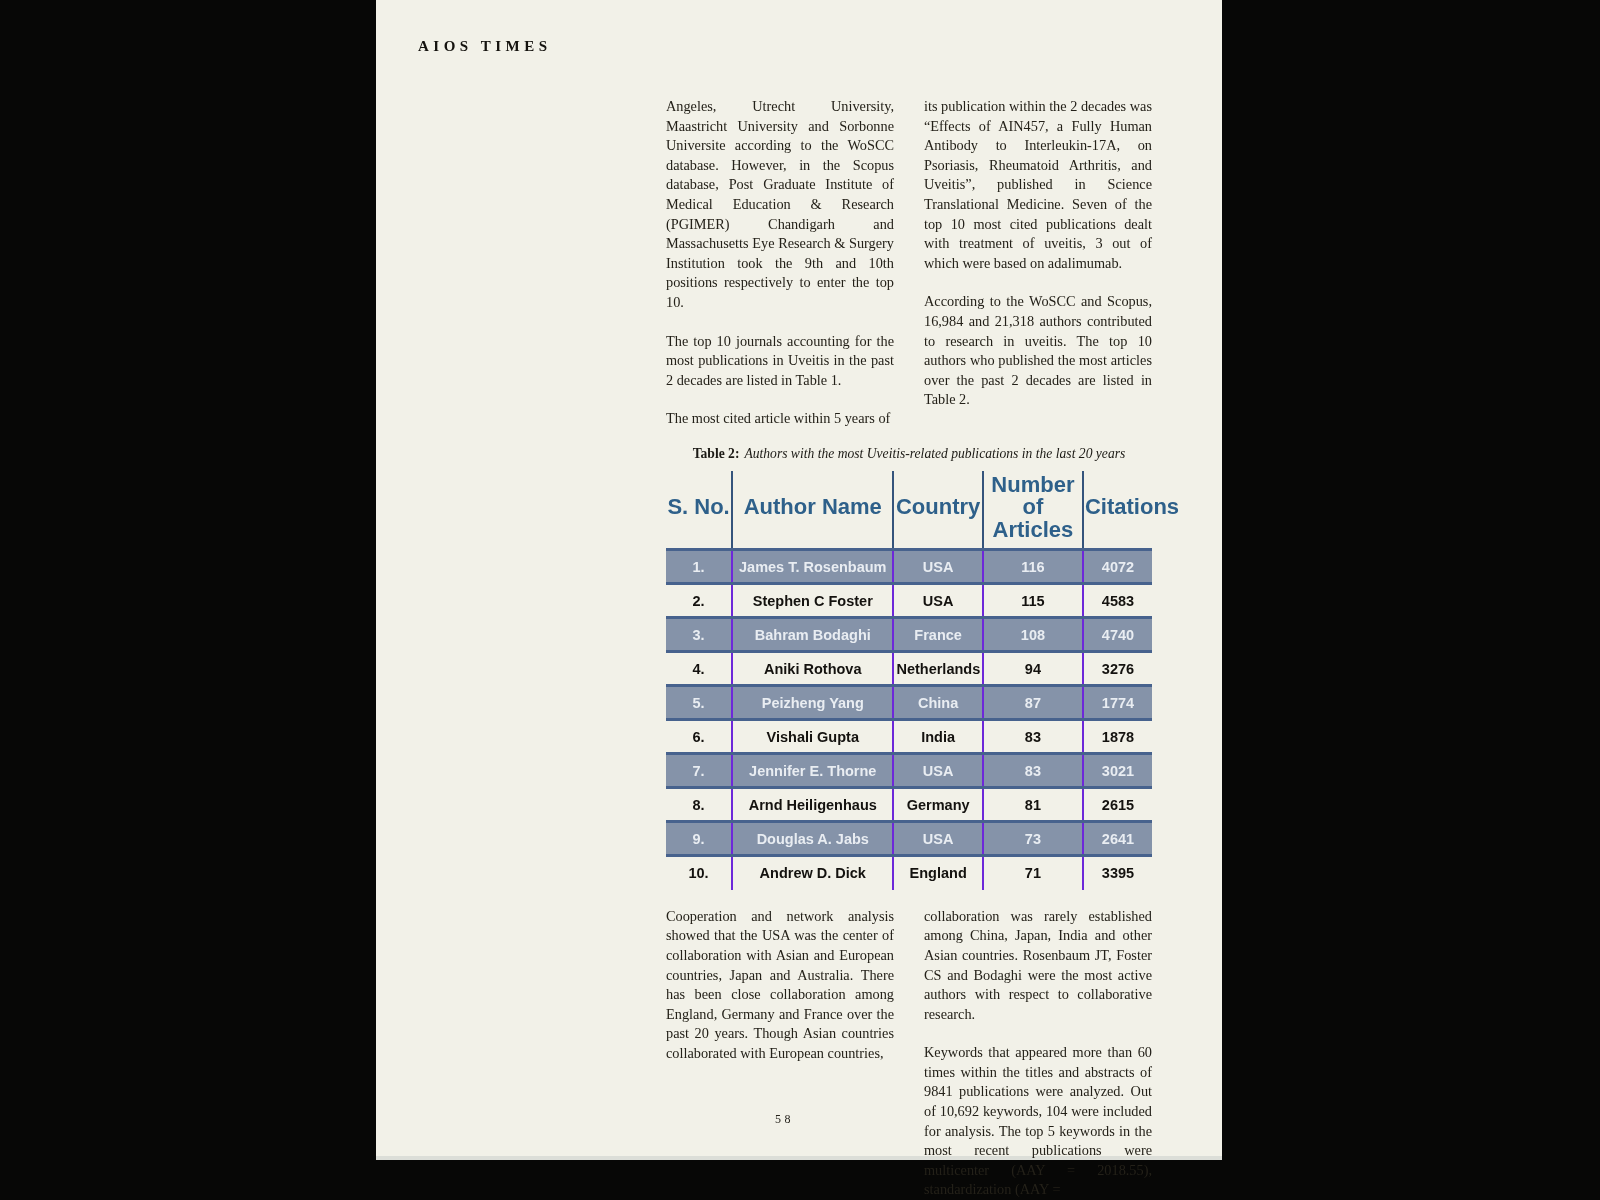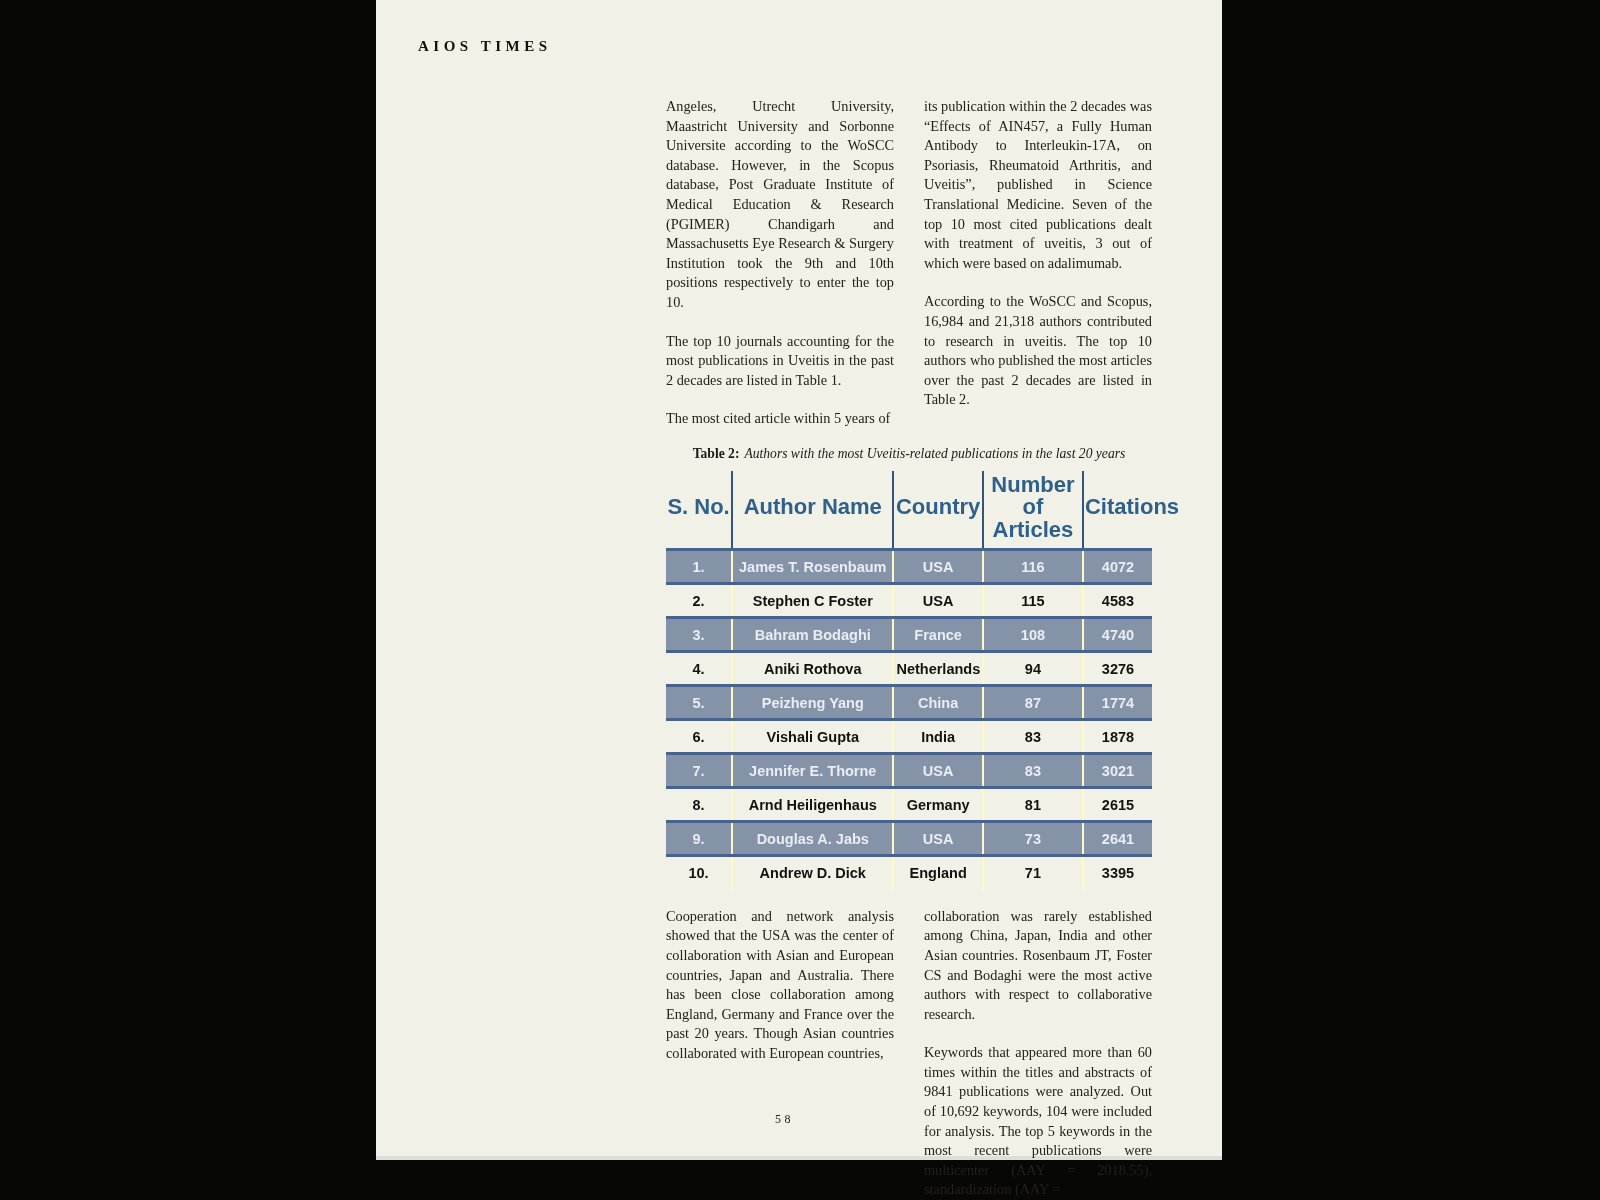--- a/index.html
+++ b/index.html
@@ -73,21 +73,21 @@
     border-left: 2px solid #35547c;
   }
   thead th:nth-child(4) { white-space: normal; margin-top: 15px; }
   thead th:first-child { border-left: none; }
   tbody td {
     height: 34px;
     text-align: center;
     vertical-align: middle;
     font-size: 14.5px;
     font-weight: bold;
-    border-left: 2px solid #fef9c3;
+    border-left: 2px solid #6d28d9;
     padding: 0 2px;
     overflow: hidden;
   }
   tbody td:first-child { border-left: none; }
   tr.shaded {
     background: #8593a9;
     border-top: 3px solid #47628d;
     border-bottom: 3px solid #47628d;
   }
   tr.shaded td { color: #e9edf2; }

